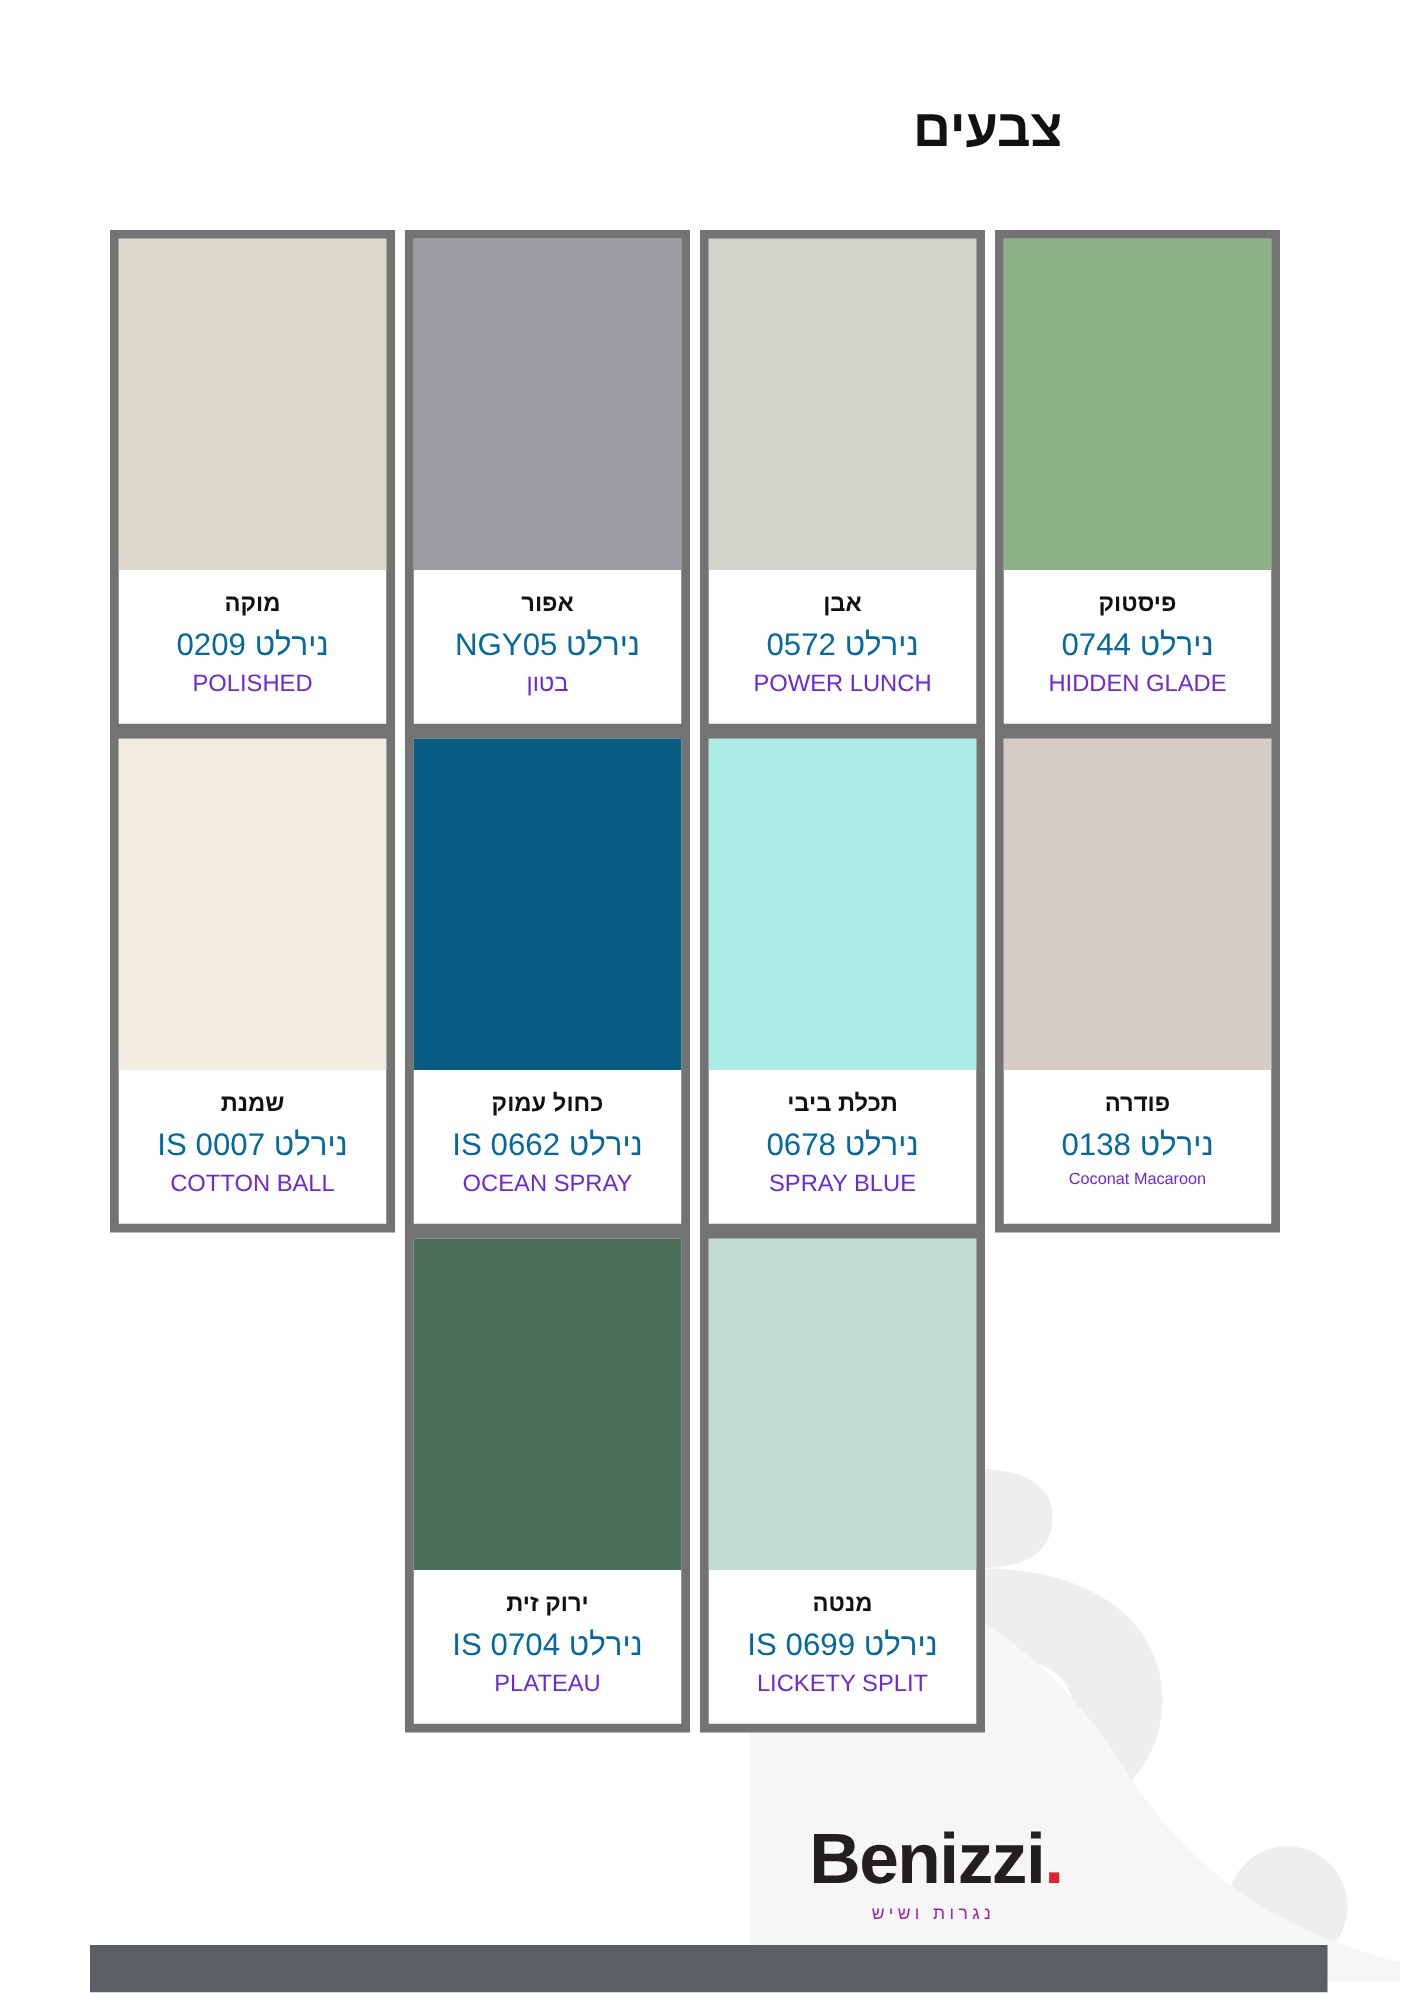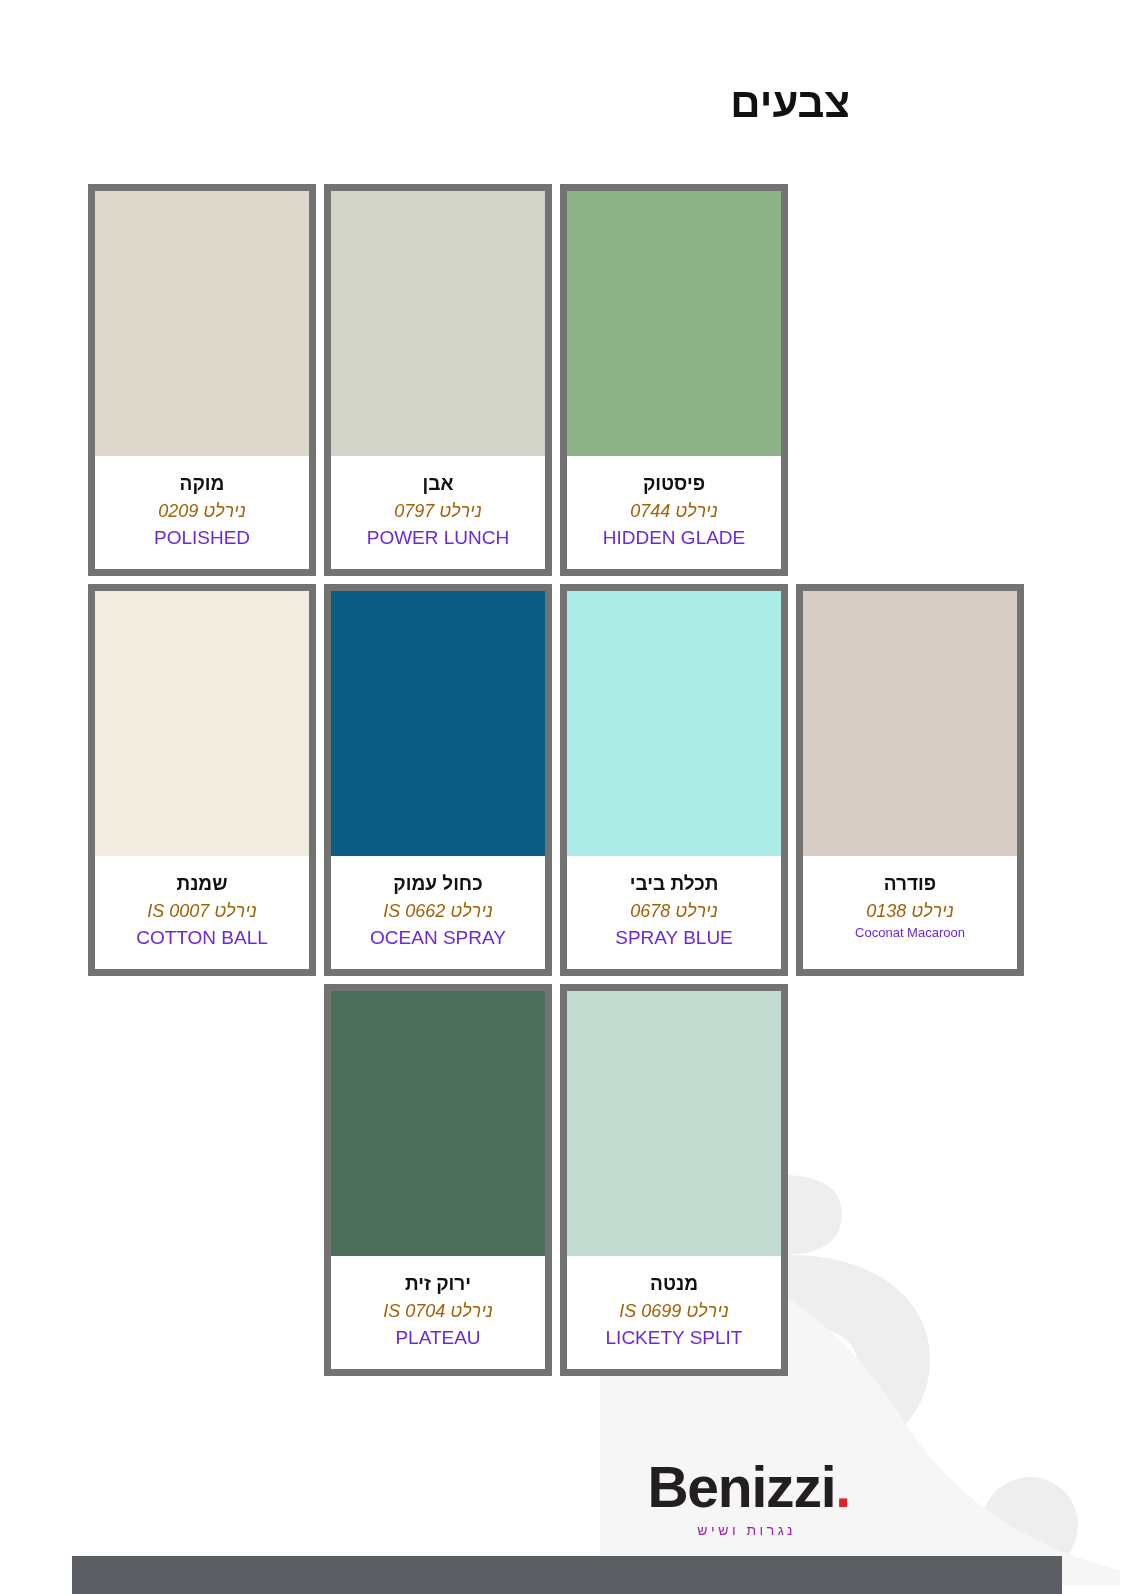--- a/index.html
+++ b/index.html
@@ -66,26 +66,25 @@
     direction:rtl;
   }
   .name{
     font-size:19px;
     font-weight:bold;
     color:#111111;
     line-height:1.45;
     white-space:nowrap;
   }
   .code{
-    font-size:18px;
+    font-size:25px;
     font-weight:normal;
-    color:#a16207;
+    color:#0369a1;
     line-height:1.45;
     white-space:nowrap;
-    font-style:italic;
   }
   .en{
     font-size:19px;
     font-weight:normal;
     color:#6d28d9;
     line-height:1.45;
     direction:ltr;
     white-space:nowrap;
   }
 
@@ -147,24 +146,32 @@
   <div class="row" id="row1">
     <div class="card">
       <div class="swatch" style="background:#dcd8cc;"></div>
       <div class="meta">
         <div class="name">מוקה</div>
         <div class="code">נירלט 0209</div>
         <div class="en">POLISHED</div>
       </div>
     </div>
     <div class="card">
+      <div class="swatch" style="background:#9a9ca1;"></div>
+      <div class="meta">
+        <div class="name">אפור</div>
+        <div class="code">נירלט NGY05</div>
+        <div class="en" style="direction:rtl">בטון</div>
+      </div>
+    </div>
+    <div class="card">
       <div class="swatch" style="background:#d3d4c9;"></div>
       <div class="meta">
         <div class="name">אבן</div>
-        <div class="code">נירלט 0797</div>
+        <div class="code">נירלט 0572</div>
         <div class="en">POWER LUNCH</div>
       </div>
     </div>
     <div class="card">
       <div class="swatch" style="background:#8eb287;"></div>
       <div class="meta">
         <div class="name">פיסטוק</div>
         <div class="code">נירלט 0744</div>
         <div class="en">HIDDEN GLADE</div>
       </div>

